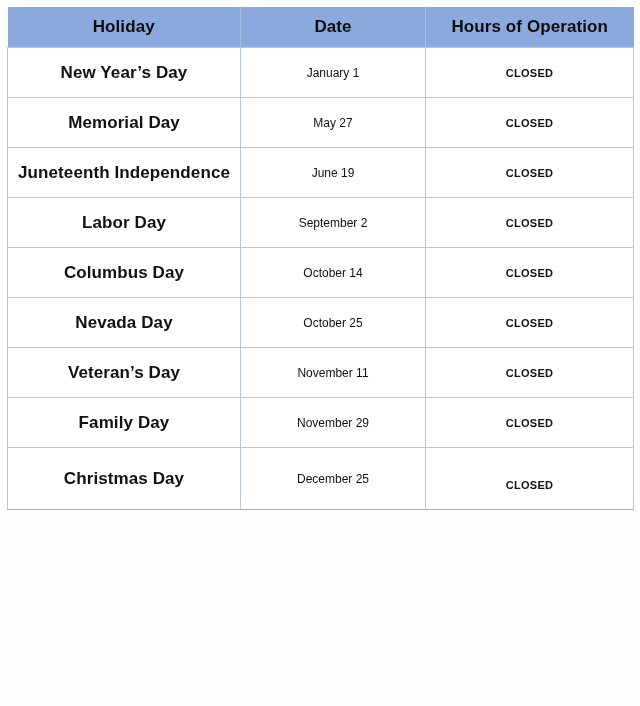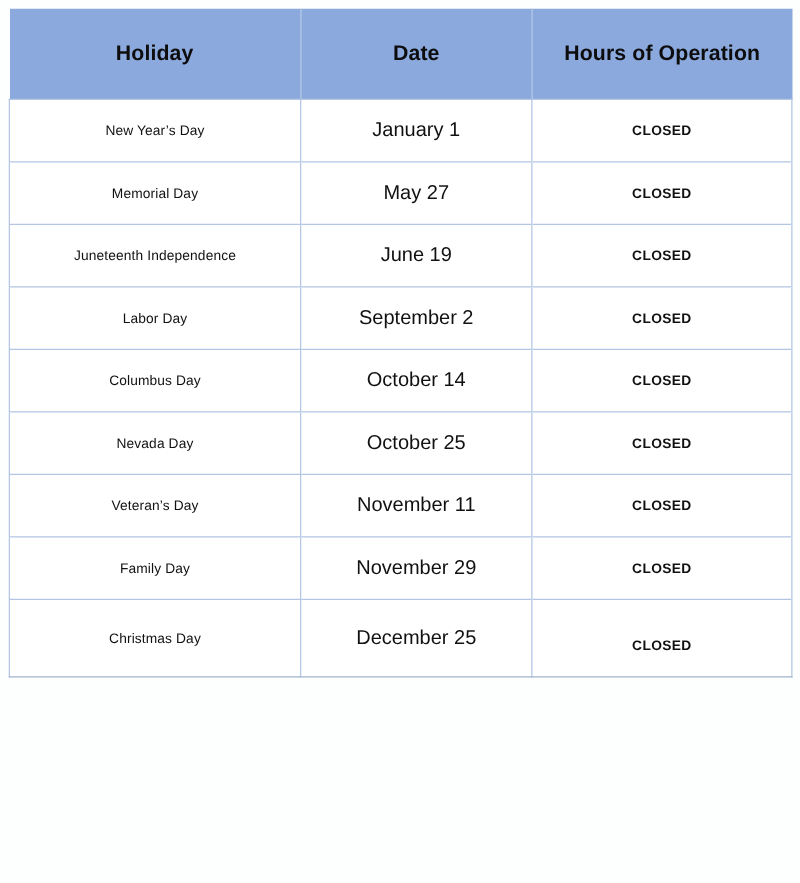--- a/index.html
+++ b/index.html
@@ -31,21 +31,21 @@
   table.holiday-table col.col-date    { width: 185px; }
   table.holiday-table col.col-hours   { width: 208px; }
 
   thead th {
     background: #8ba9dd;
     color: #0d0d0d;
     font-size: 17px;
     font-weight: bold;
     text-align: center;
     height: 40px;
-    padding: 16px 4px;
+    padding: 0 4px;
     border: none;
     border-right: 1px solid #a9c0e6;
     letter-spacing: 0.1px;
   }
   thead th:last-child { border-right: none; }
 
   tbody td {
     background: #ffffff;
     height: 49px;
     text-align: center;
@@ -56,26 +56,26 @@
     color: #111111;
   }
   tbody td:first-child {
     border-left: 1px solid #b4c6e4;
   }
   tbody tr:last-child td {
     border-bottom: 1px solid #9fb2cd;
   }
 
   td.cell-holiday {
-    font-size: 11px;
-    font-weight: normal;
+    font-size: 17px;
+    font-weight: bold;
     letter-spacing: 0.1px;
   }
   td.cell-date {
-    font-size: 16px;
+    font-size: 12px;
     font-weight: normal;
   }
   td.cell-hours {
     font-size: 11px;
     font-weight: bold;
     letter-spacing: 0.3px;
   }
   tbody tr:last-child td.cell-hours {
     padding-top: 12px;
   }

